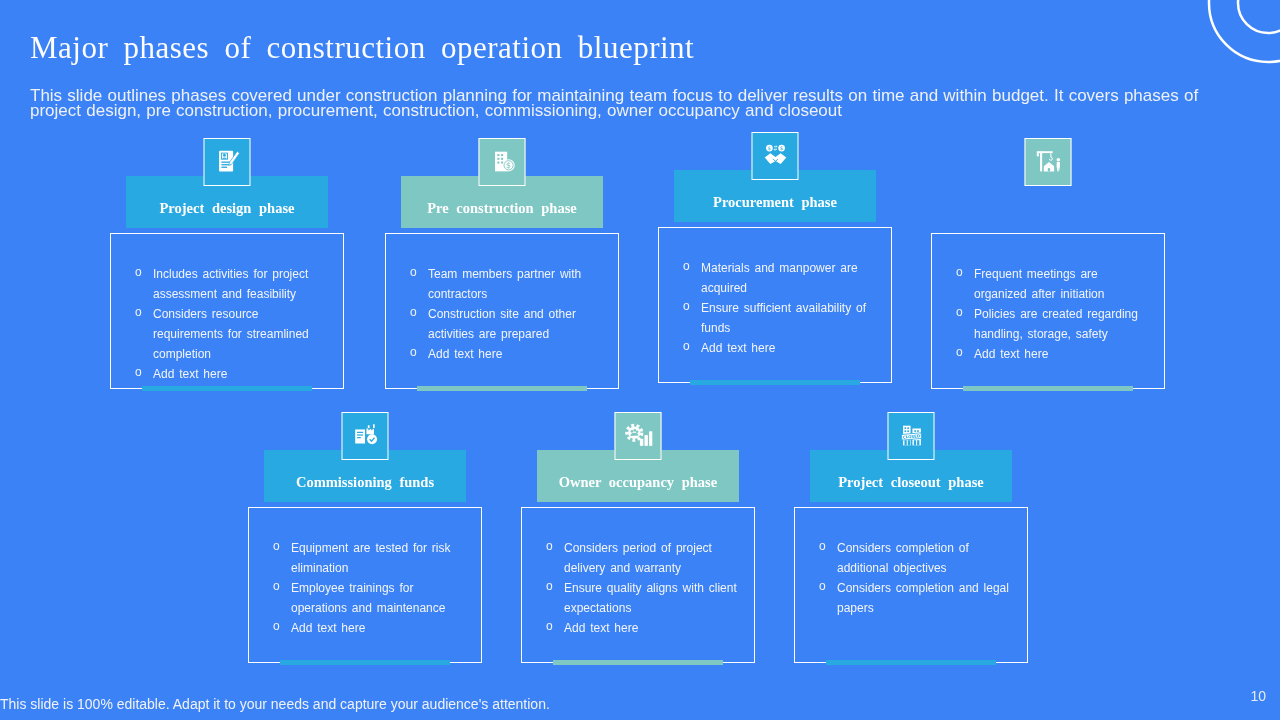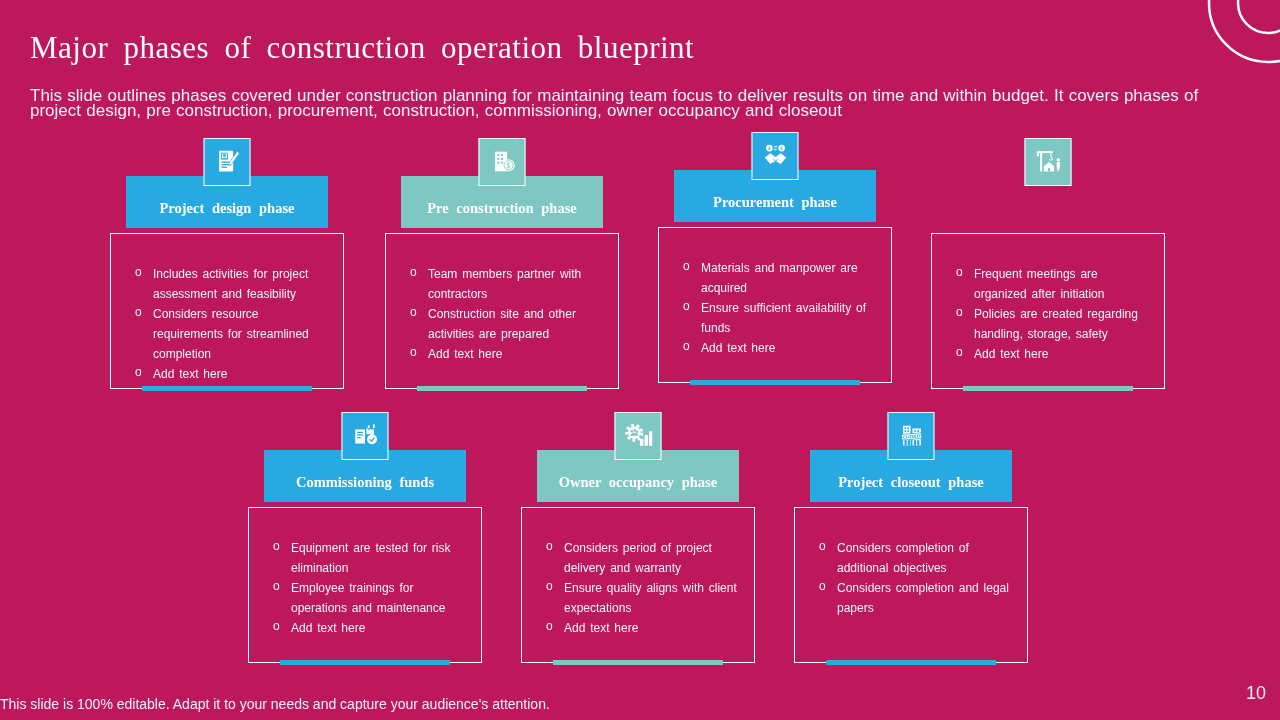--- a/index.html
+++ b/index.html
@@ -1,18 +1,18 @@
 <!DOCTYPE html>
 <html><head>
 <meta charset="utf-8">
 <style>
   html,body { margin:0; padding:0; background:#1a2030; }
   .slide {
     position:relative; width:1280px; height:720px;
-    background:#be185d; overflow:hidden;
+    background:#3b82f6; overflow:hidden;
     font-family:"Liberation Sans","DejaVu Sans",sans-serif;
     color:#fff;
   }
   .deco-circles { position:absolute; top:0; right:0; pointer-events:none; }
 
   .page-title {
     position:absolute; left:30px; top:30px; width:900px;
     font-family:"Liberation Serif","DejaVu Serif",serif;
     font-size:31px; font-weight:400; color:#fdfdfd;
     word-spacing:7px; letter-spacing:0.5px;
@@ -59,21 +59,21 @@
   .bg-teal { background:#7fc7c3; }
   .icon-box.bg-blue { color:#29a9e1; }
   .icon-box.bg-teal { color:#7fc7c3; }
 
   .footer-note {
     position:absolute; left:0; bottom:8px; width:100%;
     font-size:14px; color:#f0f2f6;
   }
   .page-number {
     position:absolute; right:14px; bottom:16px;
-    font-size:18px; color:#e8ebf0;
+    font-size:14px; color:#e8ebf0;
   }
 </style>
 </head>
 <body>
 
 <div class="slide">
 
   <svg class="deco-circles" width="140" height="130" viewBox="0 0 140 130">
     <circle cx="128" cy="3" r="30" fill="none" stroke="#fff" stroke-width="2.5"></circle>
     <circle cx="128" cy="3" r="59" fill="none" stroke="#fff" stroke-width="2.5"></circle>

